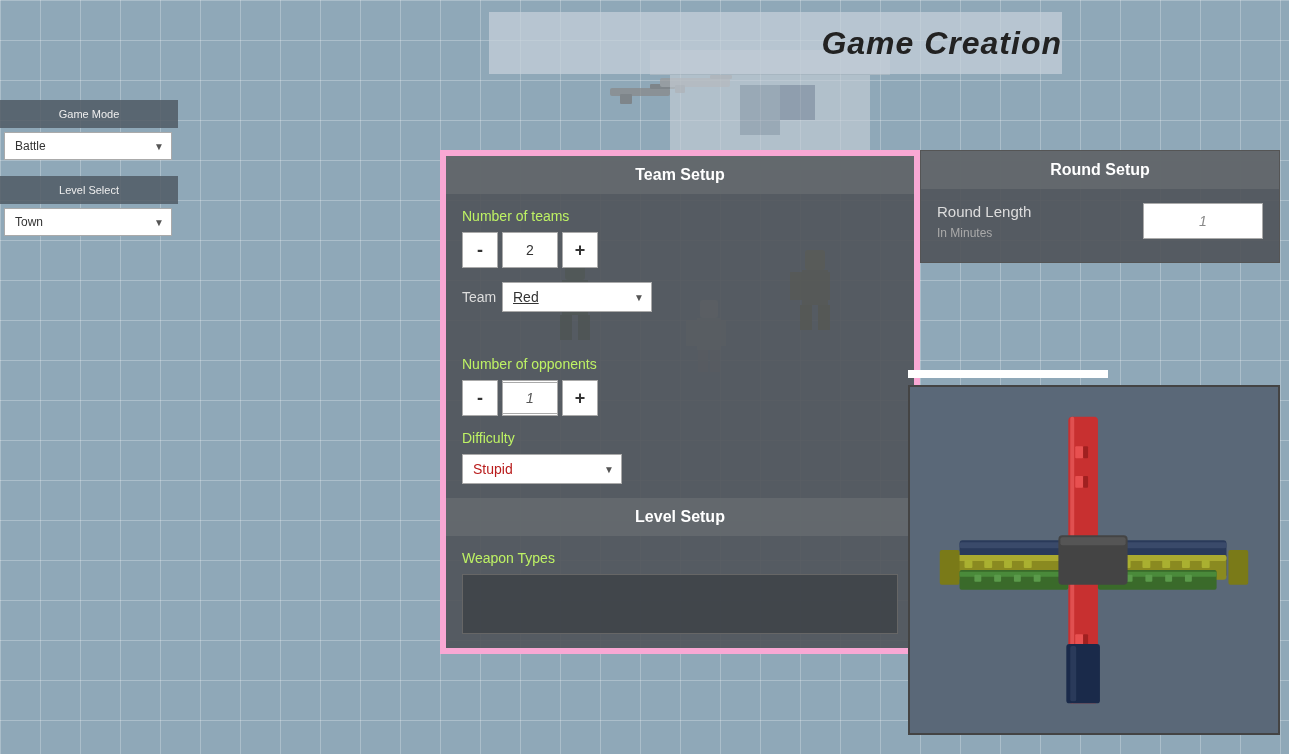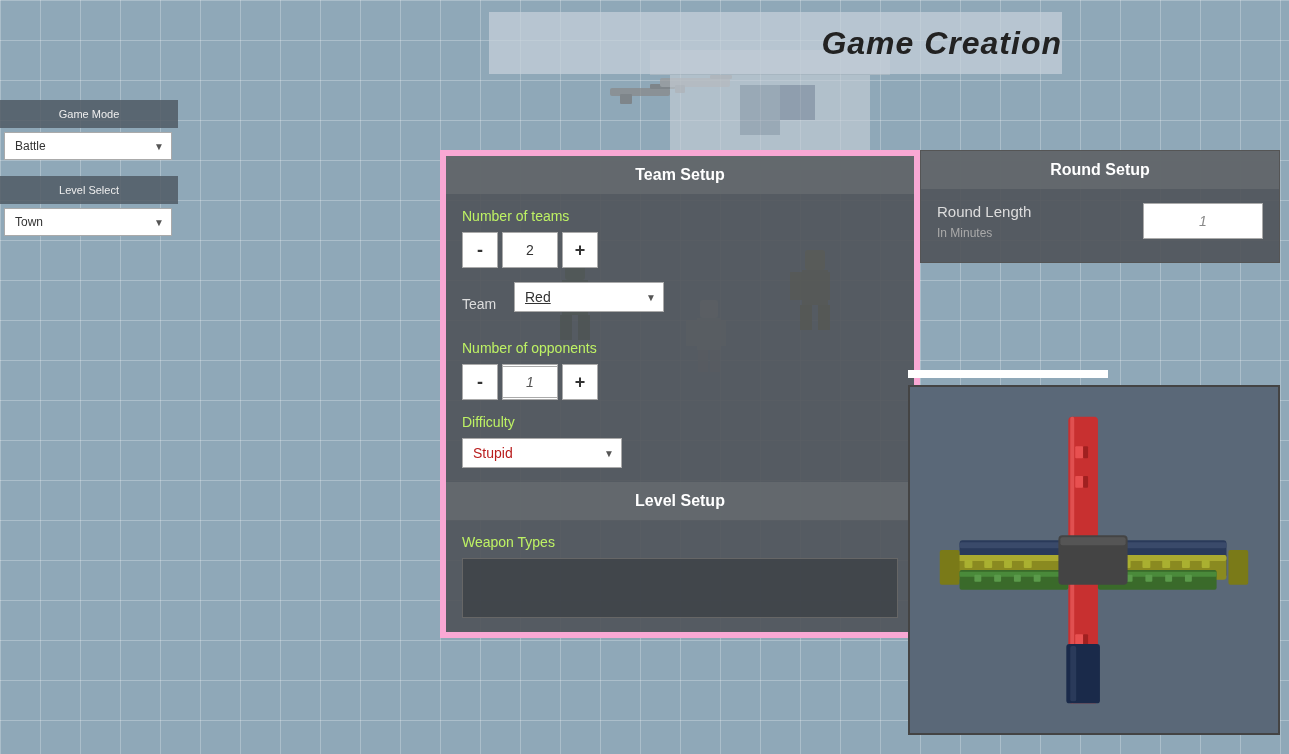--- a/index.html
+++ b/index.html
@@ -151,23 +151,23 @@
       text-align: center;
       font-size: 14px;
       color: #333;
       display: flex;
       align-items: center;
       justify-content: center;
     }
 
     .team-row {
       display: flex;
-      align-items: flex-end;
-      gap: 12px;
-      margin-bottom: 0;
+      align-items: center;
+      gap: 0;
+      margin-bottom: 16px;
     }
 
     .team-label {
       color: #ddd;
       font-size: 14px;
       min-width: 40px;
     }
 
     .team-select-wrapper {
       position: relative;

